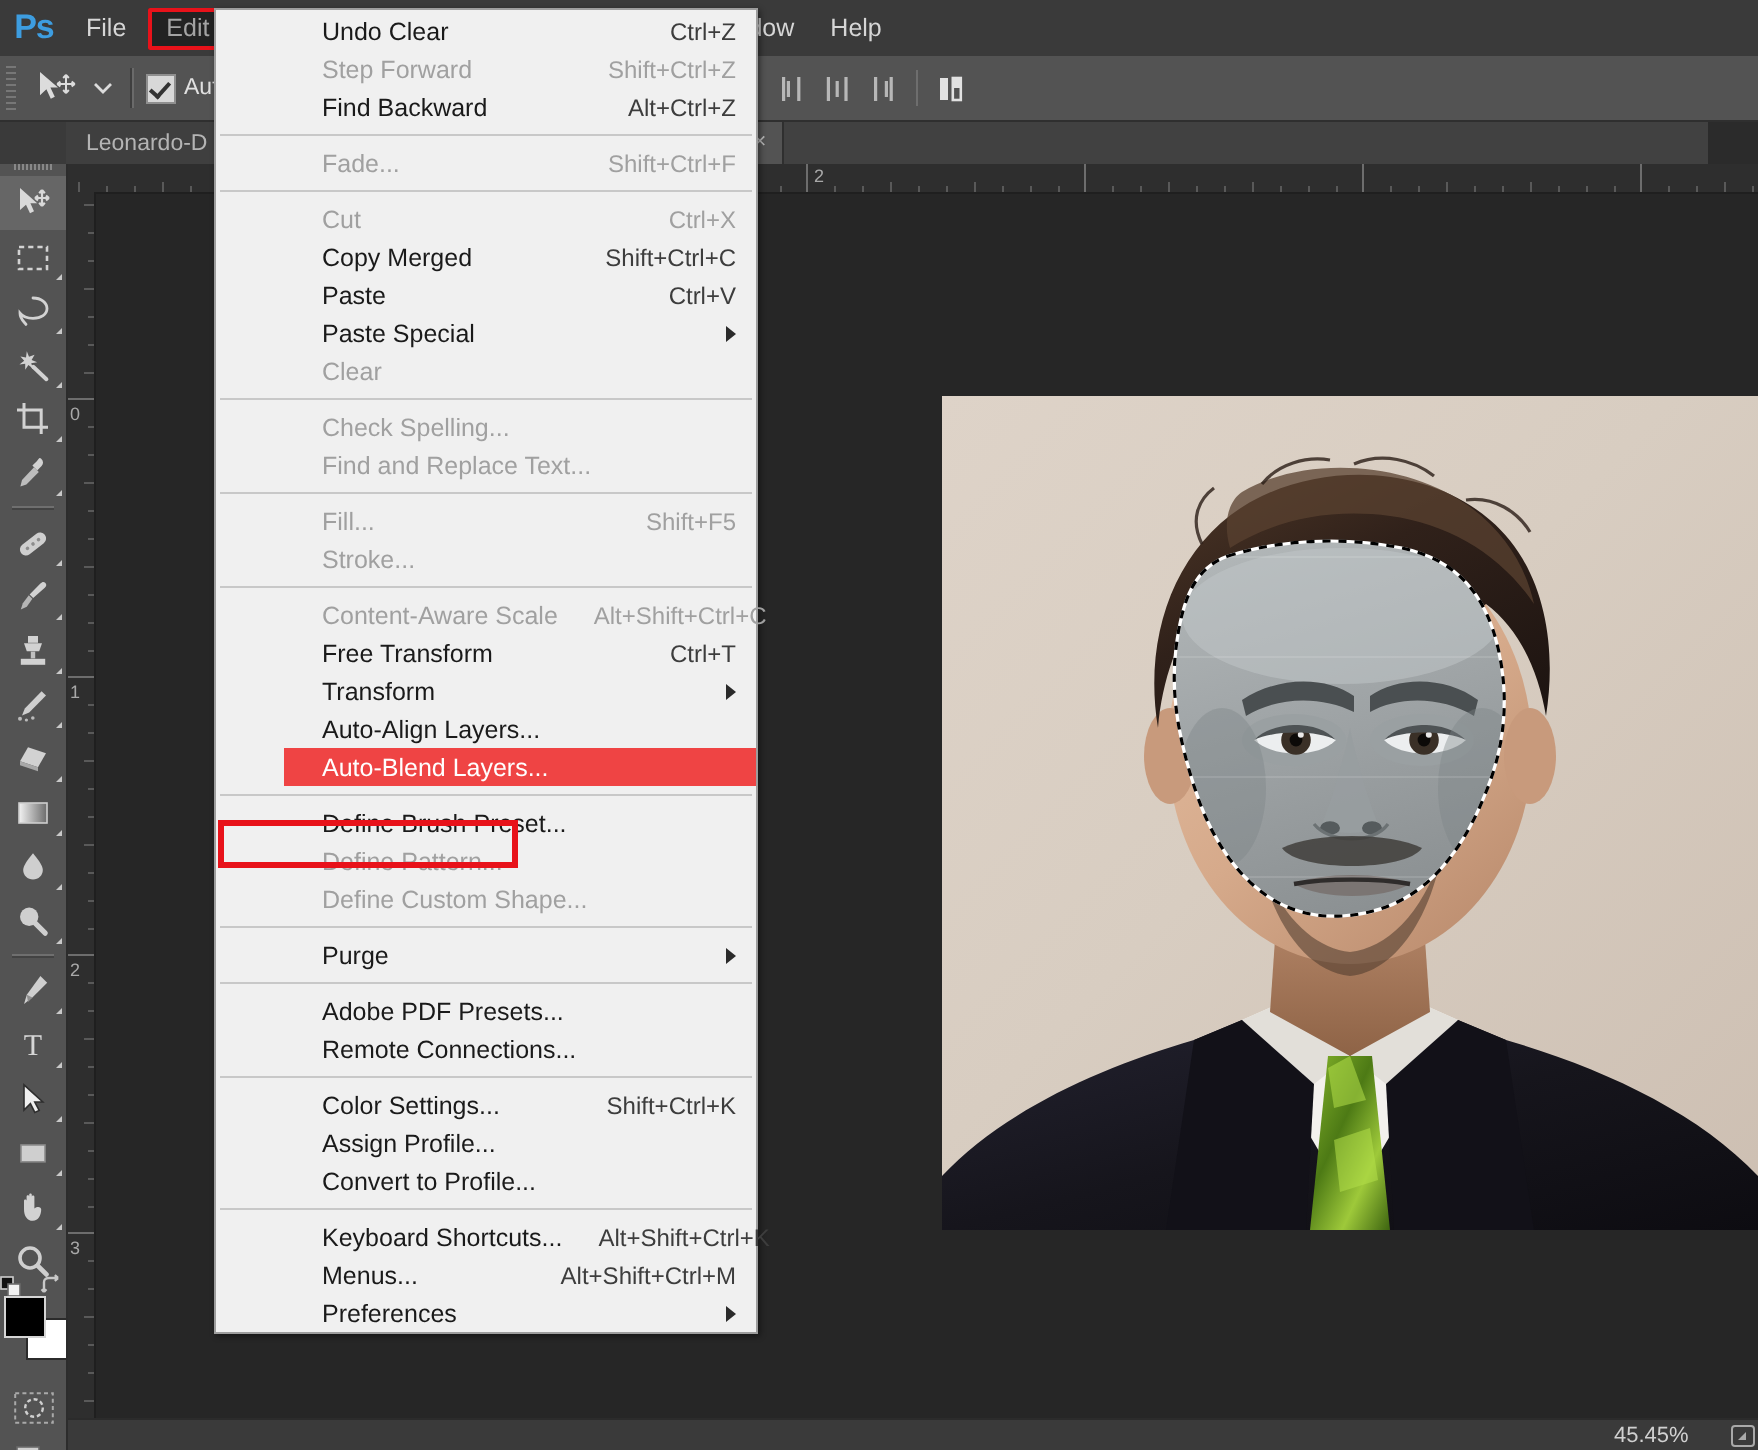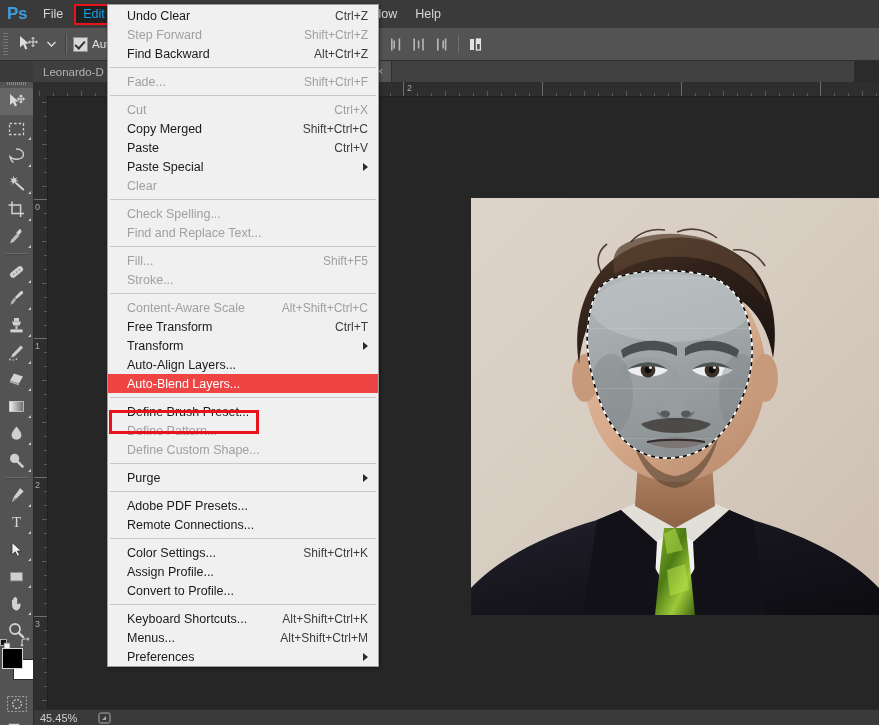--- a/index.html
+++ b/index.html
@@ -35,21 +35,21 @@
   }
   .menu-item {
     padding: 0 9px; height: 28px;
     display: flex; align-items: center;
     color: #d6d6d6; font-size: 12.5px;
     cursor: default;
   }
   .menu-item.active-hl {
     background: #222;
     box-shadow: 0 0 0 2px #e8121a inset;
-    color: #0ea5e9;
+    color: #a3a3a3;
     margin: 0 2px;
     height: 21px;
     border-radius: 1px;
     position: relative;
     z-index: 30;
   }
   .menu-gap { width: 228px; }
 
   
   .optionsbar {
@@ -229,20 +229,21 @@
     width: 408px; height: 417px;
     background: #d9cec3;
     overflow: hidden;
   }
   .statusbar {
     position: absolute; left: 33px; top: 709px;
     width: 846px; height: 16px;
     background: #3a3a3a;
     display: flex; align-items: center;
     border-top: 1px solid #2b2b2b;
+    justify-content: flex-end;
   }
   .zoomval {
     color: #d0d0d0; font-size: 11px;
     padding-left: 7px; min-width: 52px;
   }
   .sb-icon {
     width: 16px; height: 14px;
     display: flex; align-items: center; justify-content: center;
     margin-left: 4px;
   }
@@ -259,20 +260,21 @@
     font-size: 12.5px;
     color: #1a1a1a;
   }
   .mrow {
     display: flex; align-items: center;
     height: 19px;
     padding: 0 10px 0 19px;
     position: relative;
     white-space: nowrap;
     cursor: default;
+    margin-left: 34px;
   }
   .mrow .lbl { flex: 1; }
   .mrow .acc {
     color: #3d3d3d; font-size: 12px;
     padding-left: 18px;
   }
   .mrow.disabled .lbl, .mrow.disabled .acc { color: #a0a0a0; }
   .mrow.highlight {
     background: #ef4444; color: #fff;
   }

